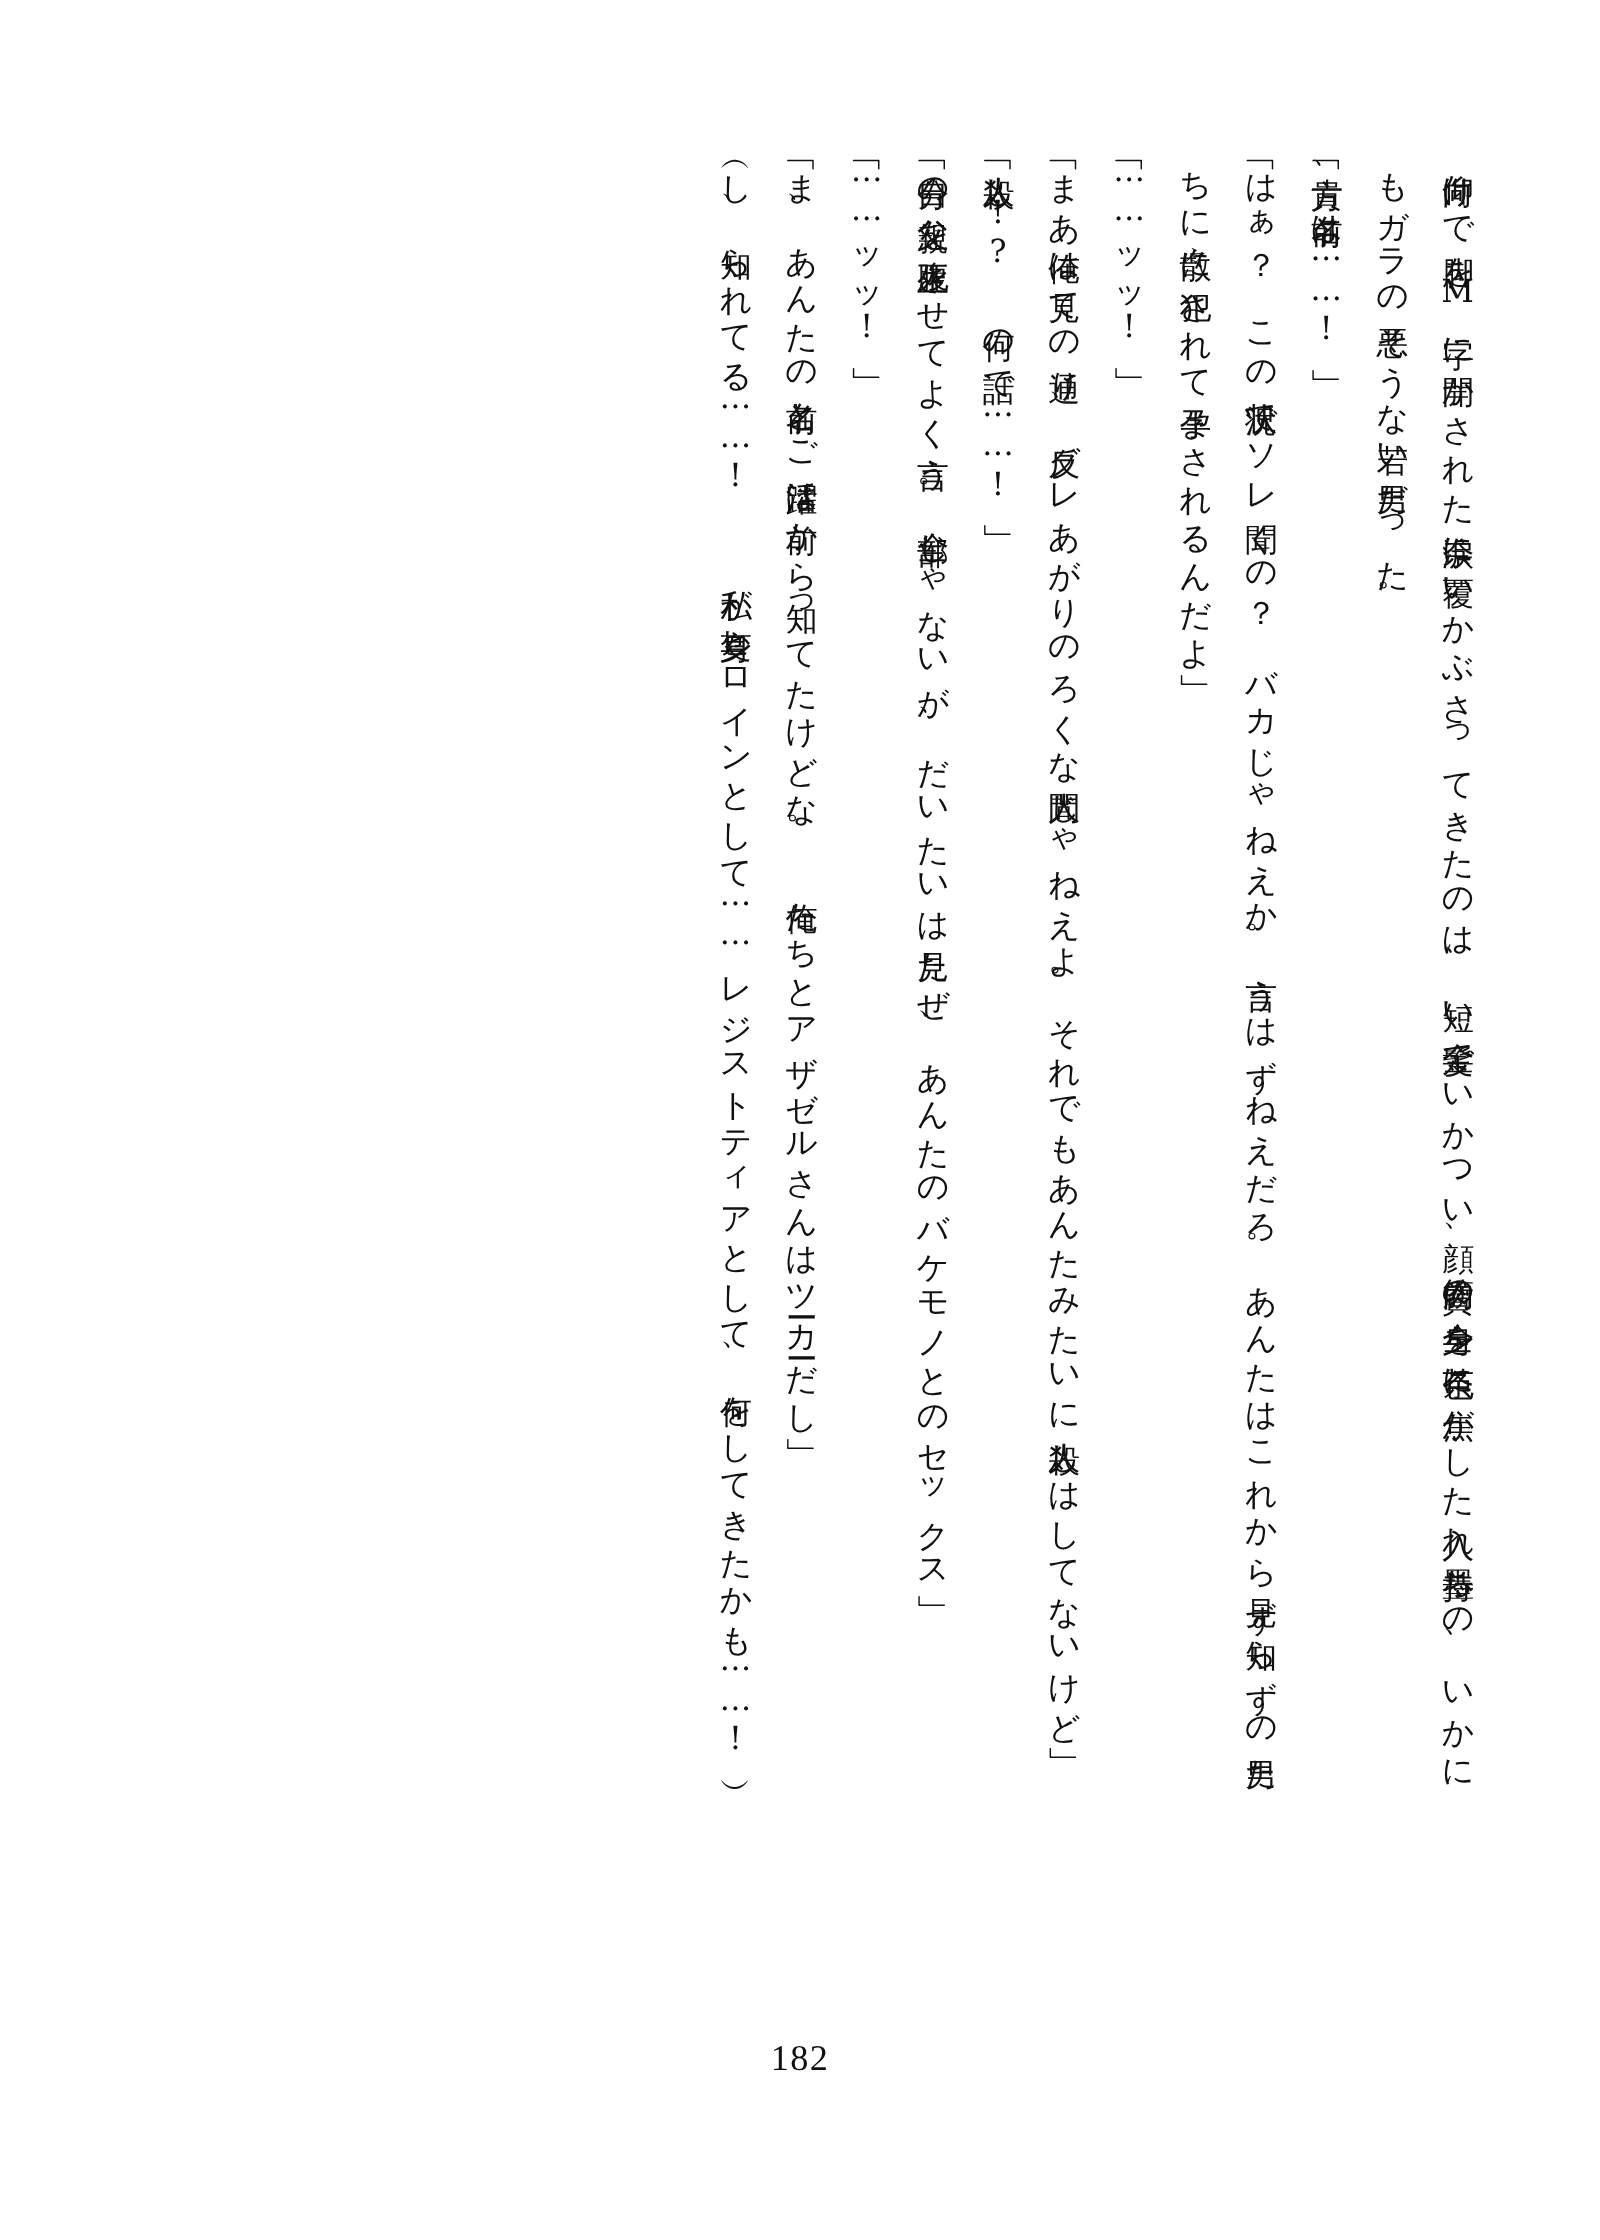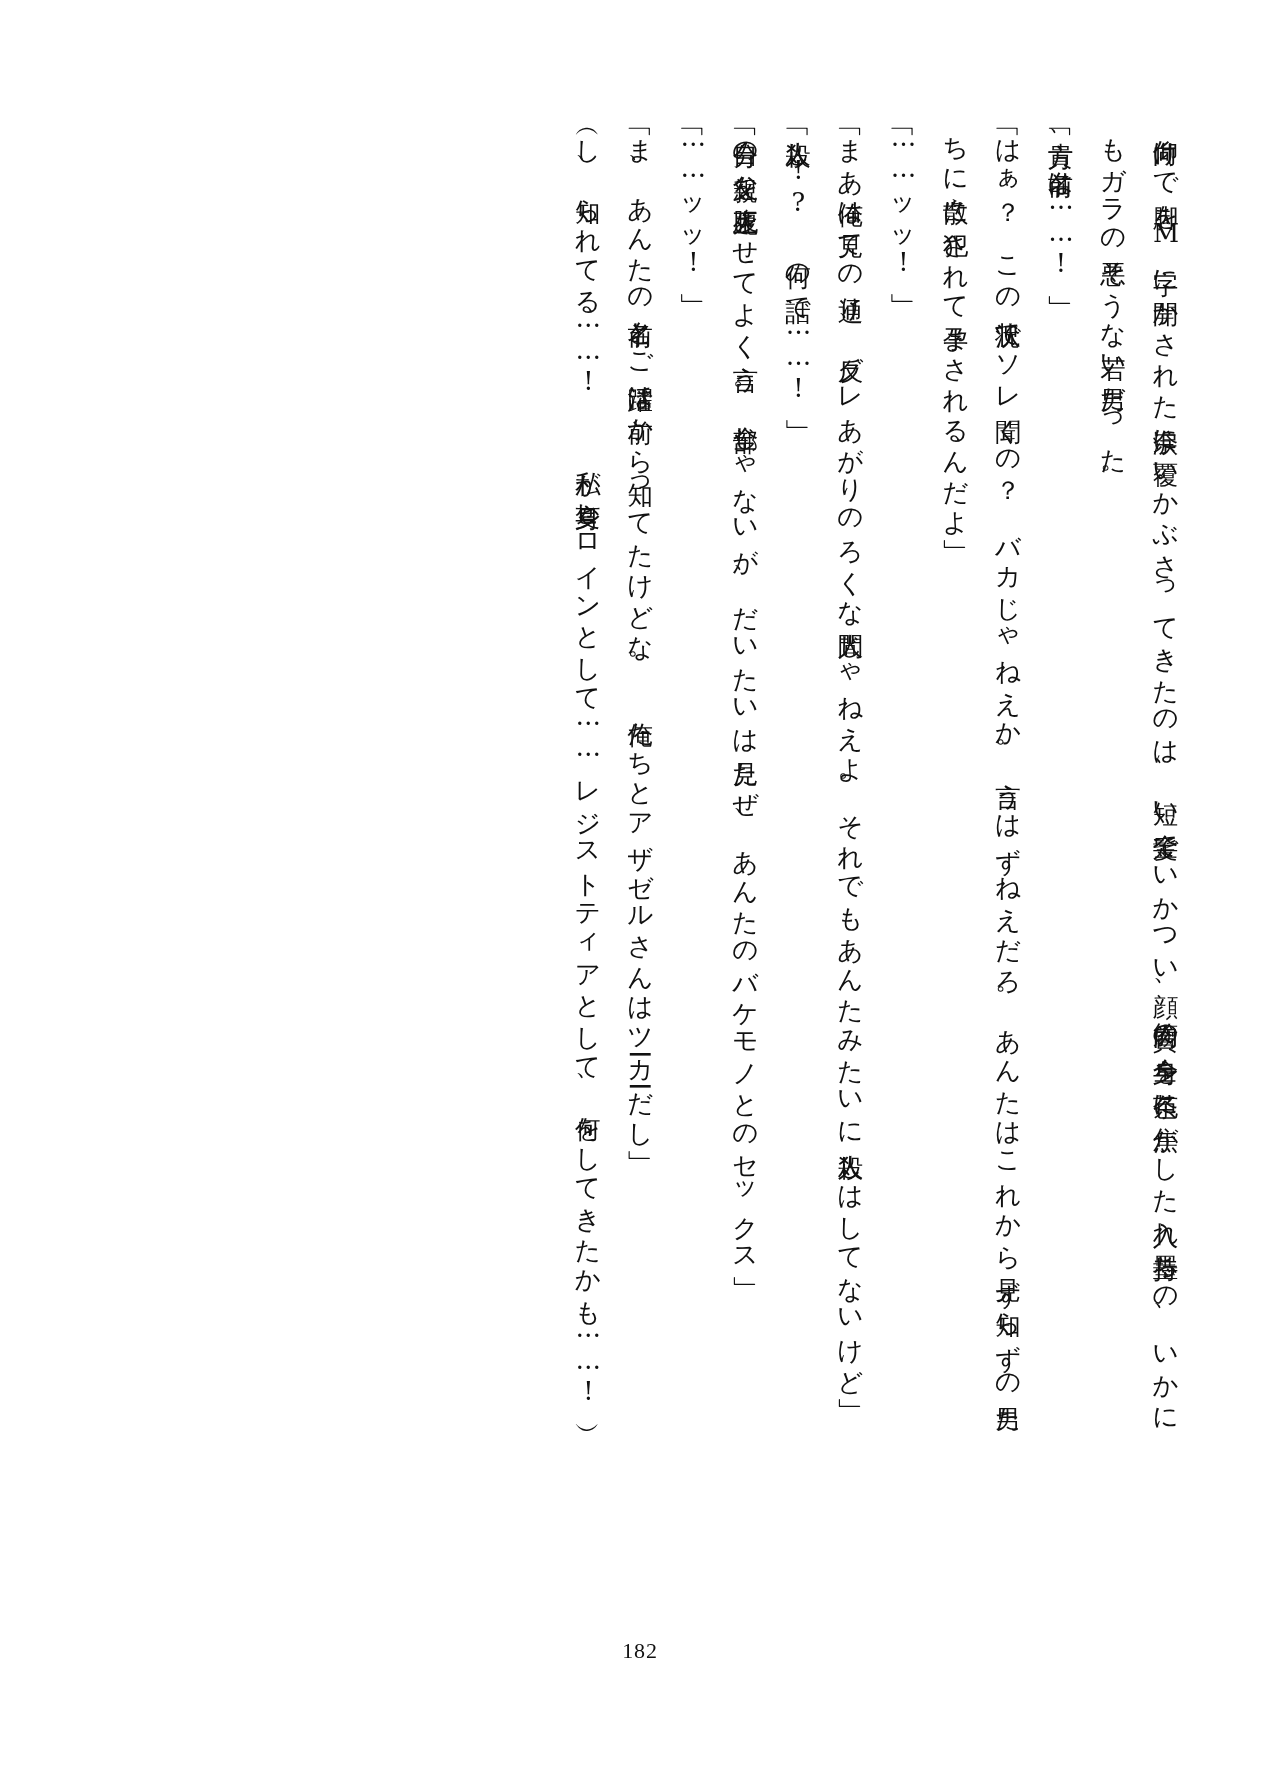--- a/index.html
+++ b/index.html
@@ -32,21 +32,21 @@
     white-space: pre-wrap;
     word-break: break-all;
     font-family: "DejaVu Serif", "Liberation Serif", serif;
   }
   .page-number {
     position: absolute;
     bottom: 128px;
     left: 0;
     right: 0;
     text-align: center;
-    font-size: 22px;
+    font-size: 29px;
     letter-spacing: 0.04em;
     font-family: "Liberation Serif", "DejaVu Serif", serif;
     color: #111111;
   }
 </style>
 </head>
 <body>
 
 <div class="page">
 

